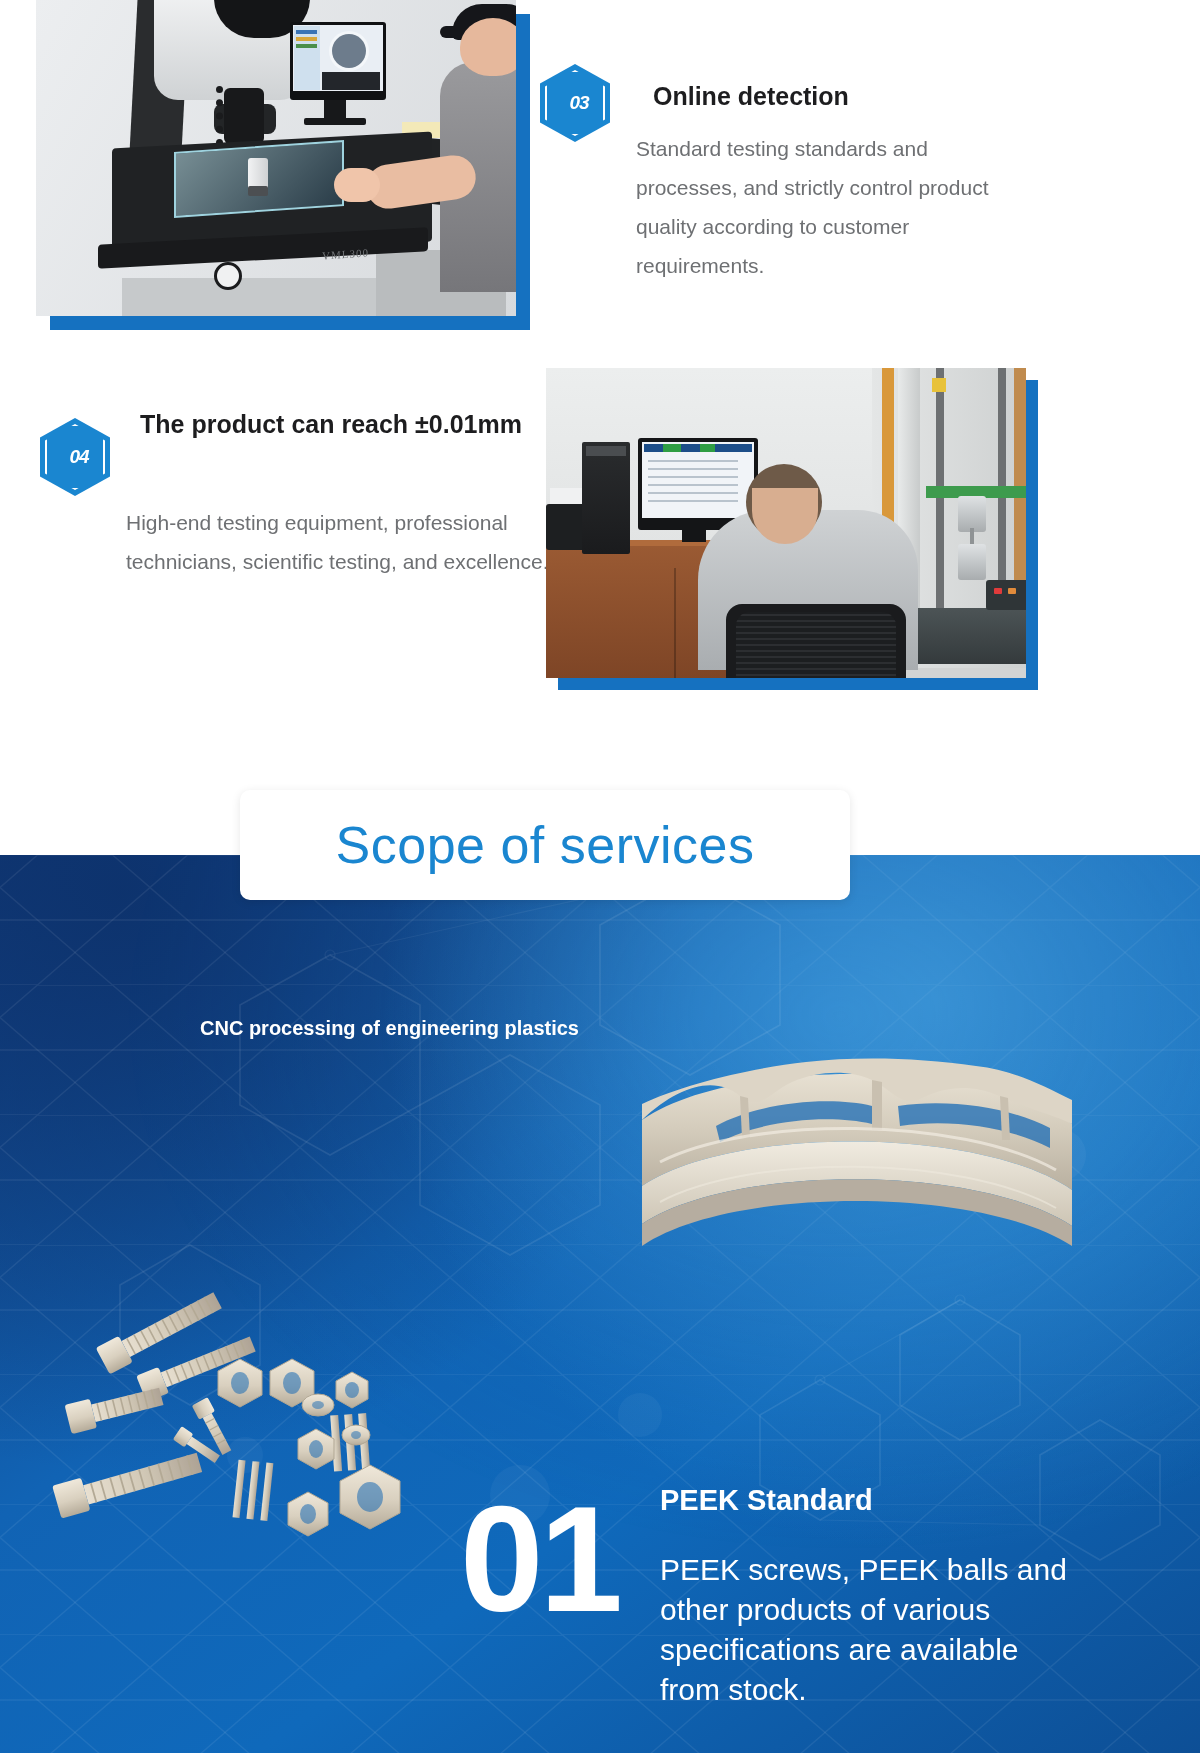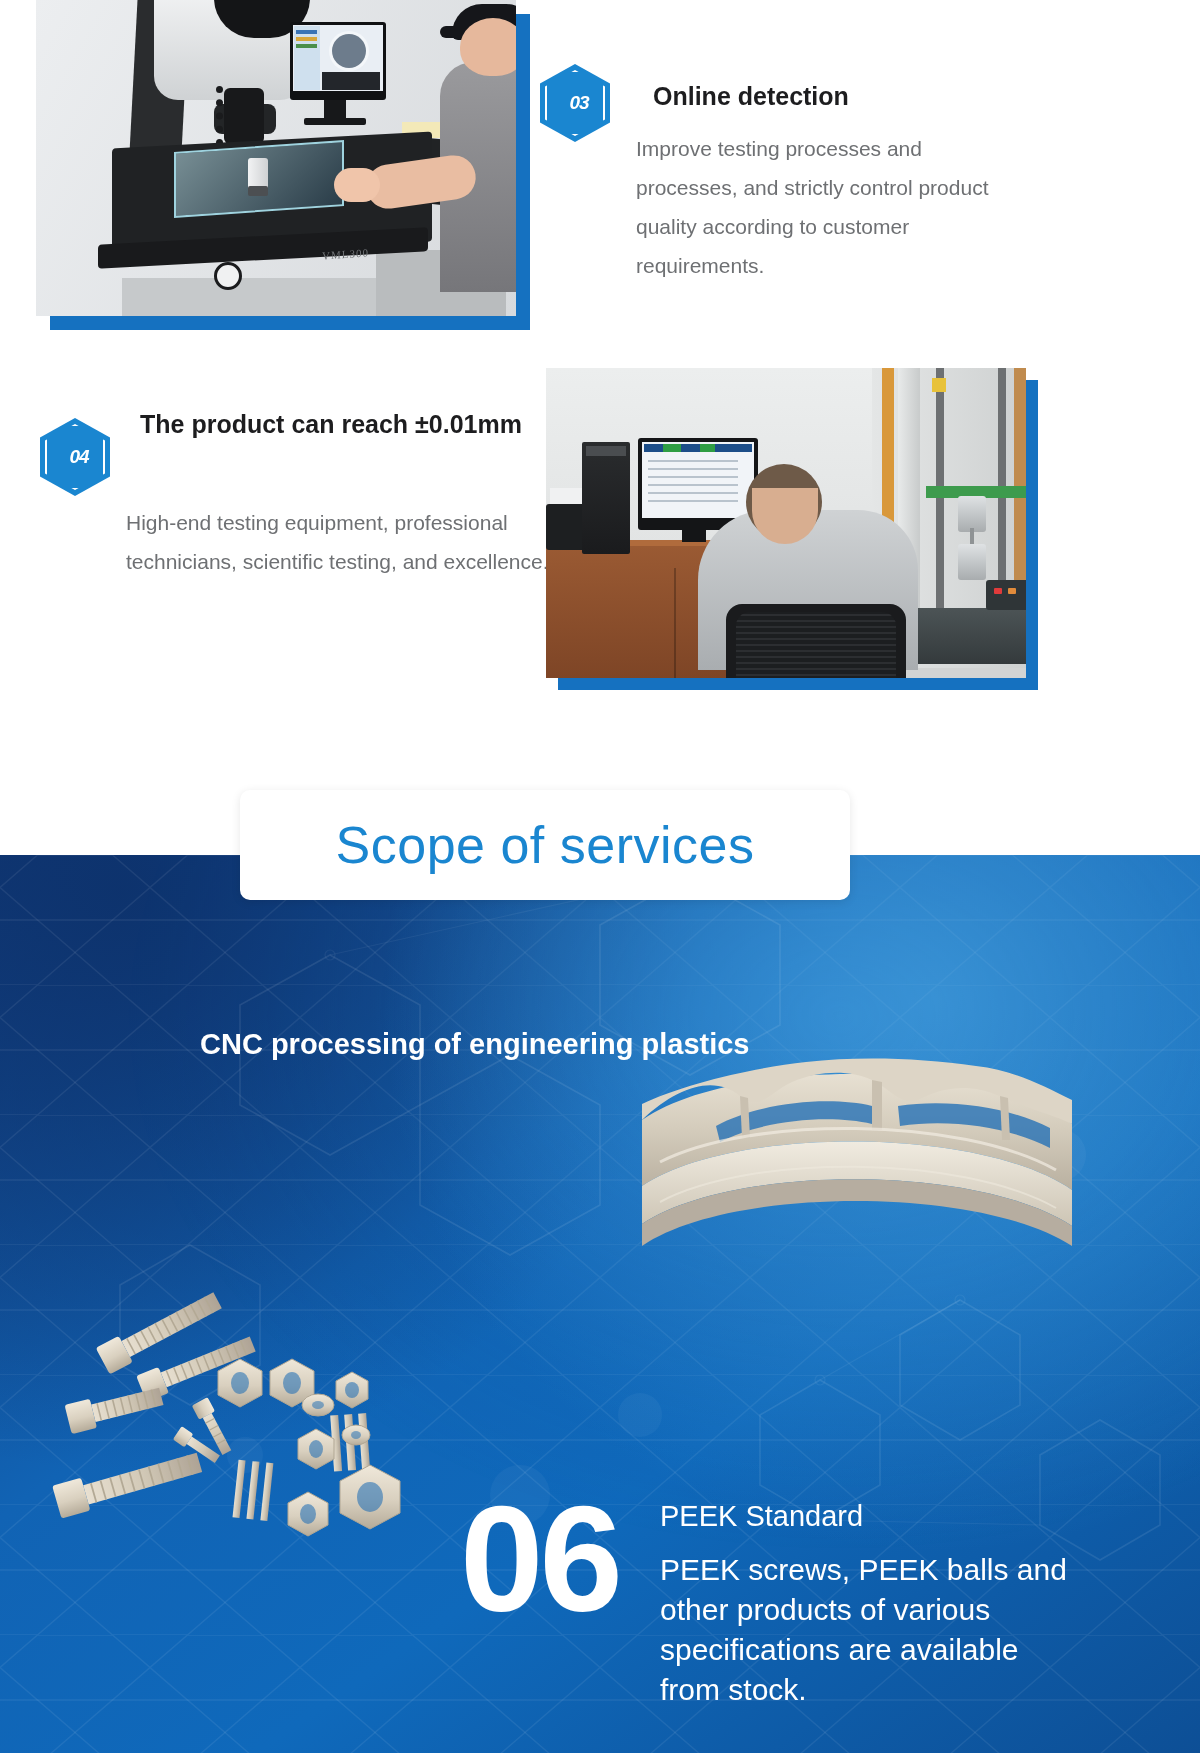--- a/index.html
+++ b/index.html
@@ -179,38 +179,38 @@
   }
 
   
   #item01 { position:absolute; left:0px; top:1015px; width:660px; height:260px; }
   #item01 .big-num {
     position:absolute; left:22px; top:18px;
     color:#ffffff; font-size:150px; font-weight:bold; line-height:.92;
     letter-spacing:-4px;
   }
   #item01 .item-title {
-    position:absolute; left:200px; top:13px; width:740px;
-    color:#ffffff; font-size:29px; font-weight:bold; white-space:nowrap;
+    position:absolute; left:200px; top:2px; width:740px;
+    color:#ffffff; font-size:20px; font-weight:bold; white-space:nowrap;
   }
   #item01 .item-body {
     position:absolute; left:202px; top:46px; width:430px;
     color:#ffffff; font-size:22px; line-height:1.33;
   }
 
   
   #item02 { position:absolute; left:440px; top:1480px; width:760px; height:260px; }
   #item02 .big-num {
     position:absolute; left:20px; top:10px;
     color:#ffffff; font-size:150px; font-weight:bold; line-height:.92;
     letter-spacing:-4px;
   }
   #item02 .item-title {
-    position:absolute; left:220px; top:20px; width:500px;
-    color:#ffffff; font-size:29px; font-weight:normal; white-space:nowrap;
+    position:absolute; left:220px; top:4px; width:500px;
+    color:#ffffff; font-size:29px; font-weight:bold; white-space:nowrap;
   }
   #item02 .item-body {
     position:absolute; left:220px; top:70px; width:410px;
     color:#ffffff; font-size:30px; line-height:1.33;
   }
 
   
   .peek-part {
     position:absolute; left:620px; top:1040px; width:470px; height:240px;
   }
@@ -267,21 +267,21 @@
     </div>
   </div>
 
   <div id="feat03">
     <div class="hex-badge">
       <div class="hex-shape"></div>
       <div class="hex-inner"></div>
       <div class="hex-num">03</div>
     </div>
     <div class="f-title feature-title">Online detection</div>
-    <div class="f-body feature-body">Improve testing processes and processes, and strictly control product quality according to customer requirements.</div>
+    <div class="f-body feature-body">Standard testing standards and processes, and strictly control product quality according to customer requirements.</div>
   </div>
 
   <div id="feat04">
     <div class="hex-badge">
       <div class="hex-shape"></div>
       <div class="hex-inner"></div>
       <div class="hex-num">04</div>
     </div>
     <div class="f-title feature-title">The product can reach ±0.01mm</div>
     <div class="f-body feature-body">High-end testing equipment, professional technicians, scientific testing, and excellence.</div>
@@ -553,16 +553,16 @@
       <rect x="150" y="161" width="34" height="9" fill="url(#bg2)"></rect>
     </g>
   </svg>
 </div>
 
 <div id="item01">
   <div class="item-title">CNC processing of engineering plastics</div>
 </div>
 
 <div id="item02">
-  <div class="big-num">06</div>
+  <div class="big-num">01</div>
   <div class="item-title">PEEK Standard</div>
   <div class="item-body">PEEK screws, PEEK balls and other products of various specifications are available from stock.</div>
 </div>
 
 </body></html>

